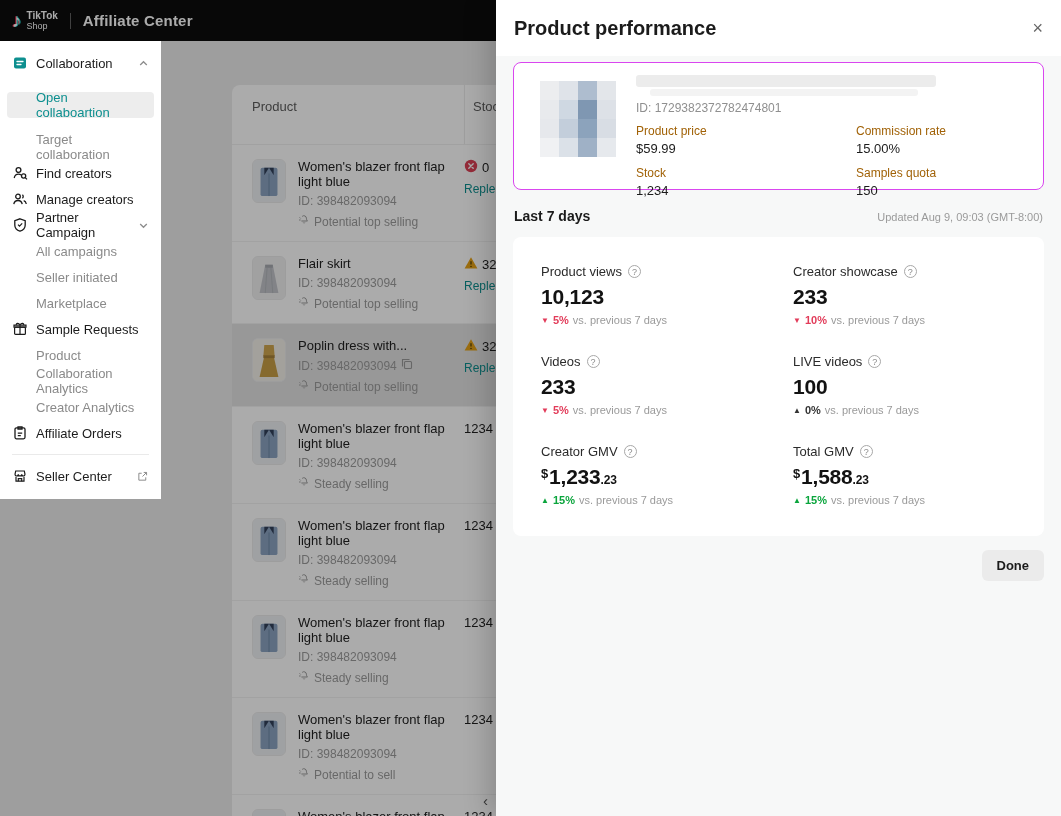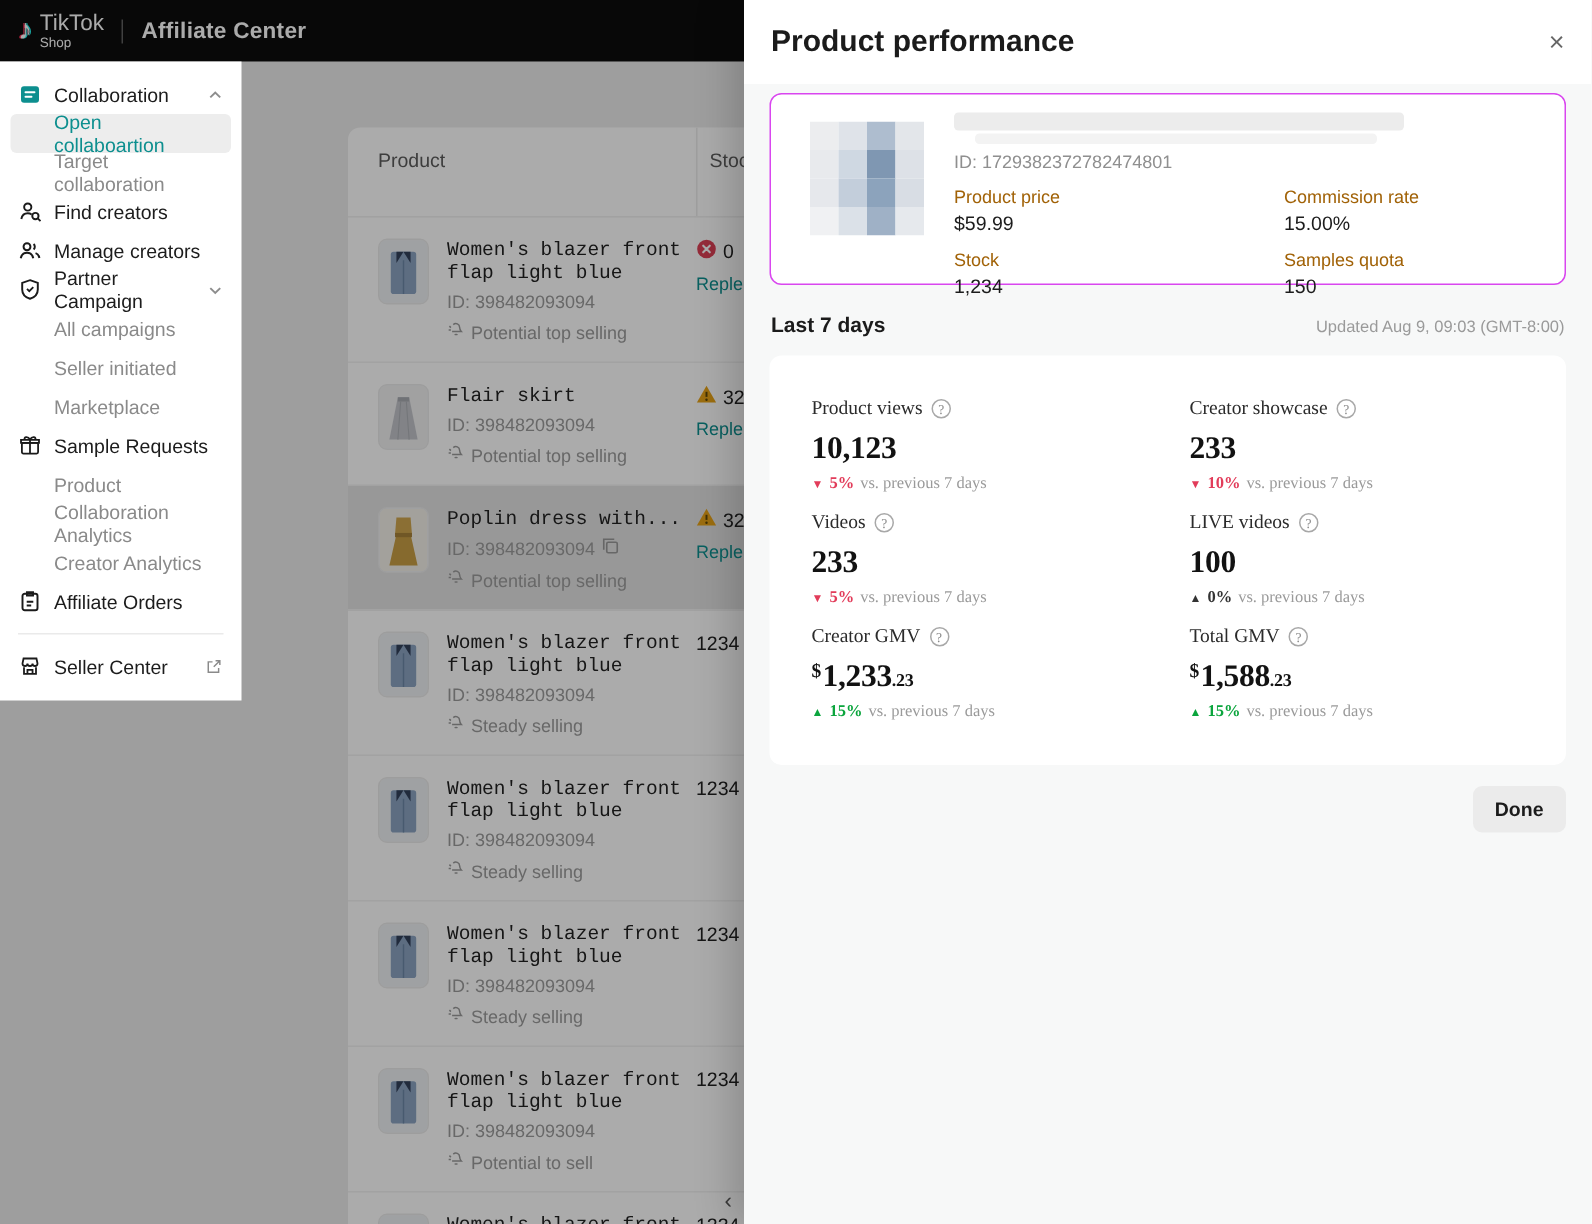--- a/index.html
+++ b/index.html
@@ -5,58 +5,58 @@
   * { margin:0; padding:0; box-sizing:border-box; }
   body { font-family:"Liberation Sans","DejaVu Sans",sans-serif; background:#fff; }
   .app { position:relative; width:1061px; height:816px; overflow:hidden; background:#fff; }
 
   
   .left-page { position:absolute; left:0; top:0; width:496px; height:816px; }
   .topbar { position:absolute; left:0; top:0; width:496px; height:41px; background:#0c0c0c; display:flex; align-items:center; padding:0 12px; z-index:2; }
   .logo { display:flex; align-items:center; gap:5px; }
   .note { color:#fff; font-size:19px; line-height:1; text-shadow:1px 0 0 #25f4ee,-1px 0 0 #fe2c55; }
   .logo-text { color:#fff; line-height:1; }
-  .logo-text .l1 { font-size:15px; font-weight:normal;text-align:center; }
+  .logo-text .l1 { font-size:10px; font-weight:bold;text-align:center; }
   .logo-text .l2 { font-size:9px; margin-top:1px; }
   .topbar-divider { width:1px; height:16px; background:rgba(255,255,255,.35); margin:0 12px; }
   .app-title { color:#fff; font-size:15px; font-weight:600; letter-spacing:.2px; }
 
   .content { position:absolute; left:0; top:41px; width:496px; height:775px; background:#ececec; }
 
   
   .table-card { position:absolute; left:232px; top:44px; width:292px; background:#fff; border-radius:8px; overflow:hidden; }
   .t-head { display:flex; height:60px; color:#5c5c5c; font-size:13px; border-bottom:1px solid #f0f0f0; }
   .t-head .hc1 { width:232px; padding:14px 0 0 20px; }
   .t-head .hc2 { flex:1; border-left:1px solid #ececec; padding:14px 0 0 8px; display:flex; gap:4px; align-items:flex-start; }
   .t-row { display:flex; padding:14px 0 12px 20px; border-bottom:1px solid #f2f2f2; cursor:pointer; }
   .t-row.selected { background:#e3e3e3; }
   .thumb { width:34px; height:44px; border-radius:6px; background:#f1f2f4; border:1px solid #ebebeb; overflow:hidden; flex:none; }
   .thumb svg { width:100%; height:100%; display:block; }
   .t-info { margin-left:12px; width:166px; }
-  .t-title { font-size:13px; color:#222; line-height:15px;font-family:Liberation Mono, monospace; }
+  .t-title { font-size:13px; color:#222; line-height:15px; }
   .t-id { font-size:12px; color:#9c9c9c; margin-top:5px; display:flex; align-items:center; gap:4px; }
   .t-id svg { width:12px; height:12px; }
   .t-tag { font-size:12px; color:#9c9c9c; margin-top:6px; display:flex; align-items:center; gap:4px; }
   .t-tag svg { width:12px; height:12px; flex:none; }
   .t-stock { flex:1; padding-left:0; }
   .t-stocknum { display:flex; align-items:center; gap:4px; font-size:13px; color:#222; }
   .t-stocknum svg { width:14px; height:14px; }
   .t-action { margin-top:6px; font-size:12px; color:#0d8f8f; white-space:nowrap; }
   .pager { position:absolute; right:8px; bottom:7px; color:#555; font-size:15px; }
 
   
   .mask { position:absolute; left:0; top:0; width:496px; height:816px; background:rgba(0,0,0,.33); z-index:4; }
 
   
   .sidebar { position:absolute; left:0; top:41px; width:161px; background:#fff; z-index:6; padding:9px 0 10px; }
   .sb-item { display:flex; align-items:center; height:26px; padding:0 12px; font-size:13px; color:#1c1c1c; cursor:pointer; }
   .sb-item .sb-ic { width:16px; height:16px; margin-right:8px; flex:none; display:flex; }
   .sb-item .sb-ic svg { width:16px; height:16px; }
   .sb-item.sub { padding-left:36px; color:#8a8a8a; }
-  .sb-item.sub.selected { margin:0 7px; padding-left:29px; border-radius:4px; background:#ededed; color:#0d8f8f; }
+  .sb-item.sub.selected { margin:16px 7px; padding-left:29px; border-radius:4px; background:#ededed; color:#0d8f8f; }
   .sb-chev { margin-left:auto; display:flex; }
   .sb-chev svg { width:11px; height:11px; }
   .sb-ext { margin-left:auto; display:flex; }
   .sb-ext svg { width:13px; height:13px; }
   .sb-divider { height:1px; background:#eaeaea; margin:8px 12px; }
 
   
   .modal { position:absolute; left:496px; top:0; width:565px; height:816px; background:#f7f8f8; z-index:10; box-shadow:-8px 0 24px rgba(0,0,0,.18); }
   .modal-header { height:56px; background:#fff; display:flex; align-items:center; padding:0 18px; }
   .modal-title { font-size:20px; font-weight:600; color:#1b1b1b; }
@@ -70,21 +70,21 @@
   .skel-2 { width:268px; height:7px; border-radius:3px; background:#f3f3f3; margin:2px 0 0 14px; }
   .p-id { font-size:12px; color:#8f8f8f; margin-top:5px; }
   .p-grid { display:grid; grid-template-columns:220px 1fr; row-gap:11px; margin-top:10px; }
   .p-label { font-size:12px; color:#a16207; line-height:13px; }
   .p-value { font-size:13px; color:#1c1c1c; line-height:15px; margin-top:3px; }
 
   .period-row { margin:18px 18px 0; display:flex; align-items:baseline; }
   .period-label { font-size:14px; font-weight:700; color:#1b1b1b; }
   .period-updated { margin-left:auto; font-size:11px; color:#9a9a9a; }
 
-  .metrics-card { margin:13px 17px 0; background:#fff; border-radius:8px; padding:27px 0 30px 28px; display:grid; grid-template-columns:252px 1fr; row-gap:12px;font-family:Liberation Serif, serif; }
+  .metrics-card { margin:13px 17px 0; background:#fff; border-radius:8px; padding:27px 0 30px 28px; display:grid; grid-template-columns:252px 1fr; row-gap:28px; }
   .m-label-row { display:flex; align-items:center; gap:6px; }
   .m-label { font-size:13px; color:#2b2b2b; }
   .q-icon { width:13px; height:13px; border:1px solid #a8a8a8; border-radius:50%; color:#8b8b8b; font-size:9px; line-height:12px; text-align:center; display:inline-block; cursor:pointer; }
   .m-value { font-size:21px; font-weight:700; color:#121212; margin:6px 0 5px; letter-spacing:-.2px; }
   .m-cur { font-size:13px; font-weight:600; vertical-align:6px; margin-right:1px; }
   .m-cents { font-size:12px; font-weight:700; }
   .m-delta { font-size:11px; color:#9a9a9a; display:flex; align-items:center; gap:4px; }
   .m-delta .tri { font-size:8px; }
   .m-delta .pct { font-weight:600; }
   .tone-neg .tri,.tone-neg .pct { color:#e23c5a; }

